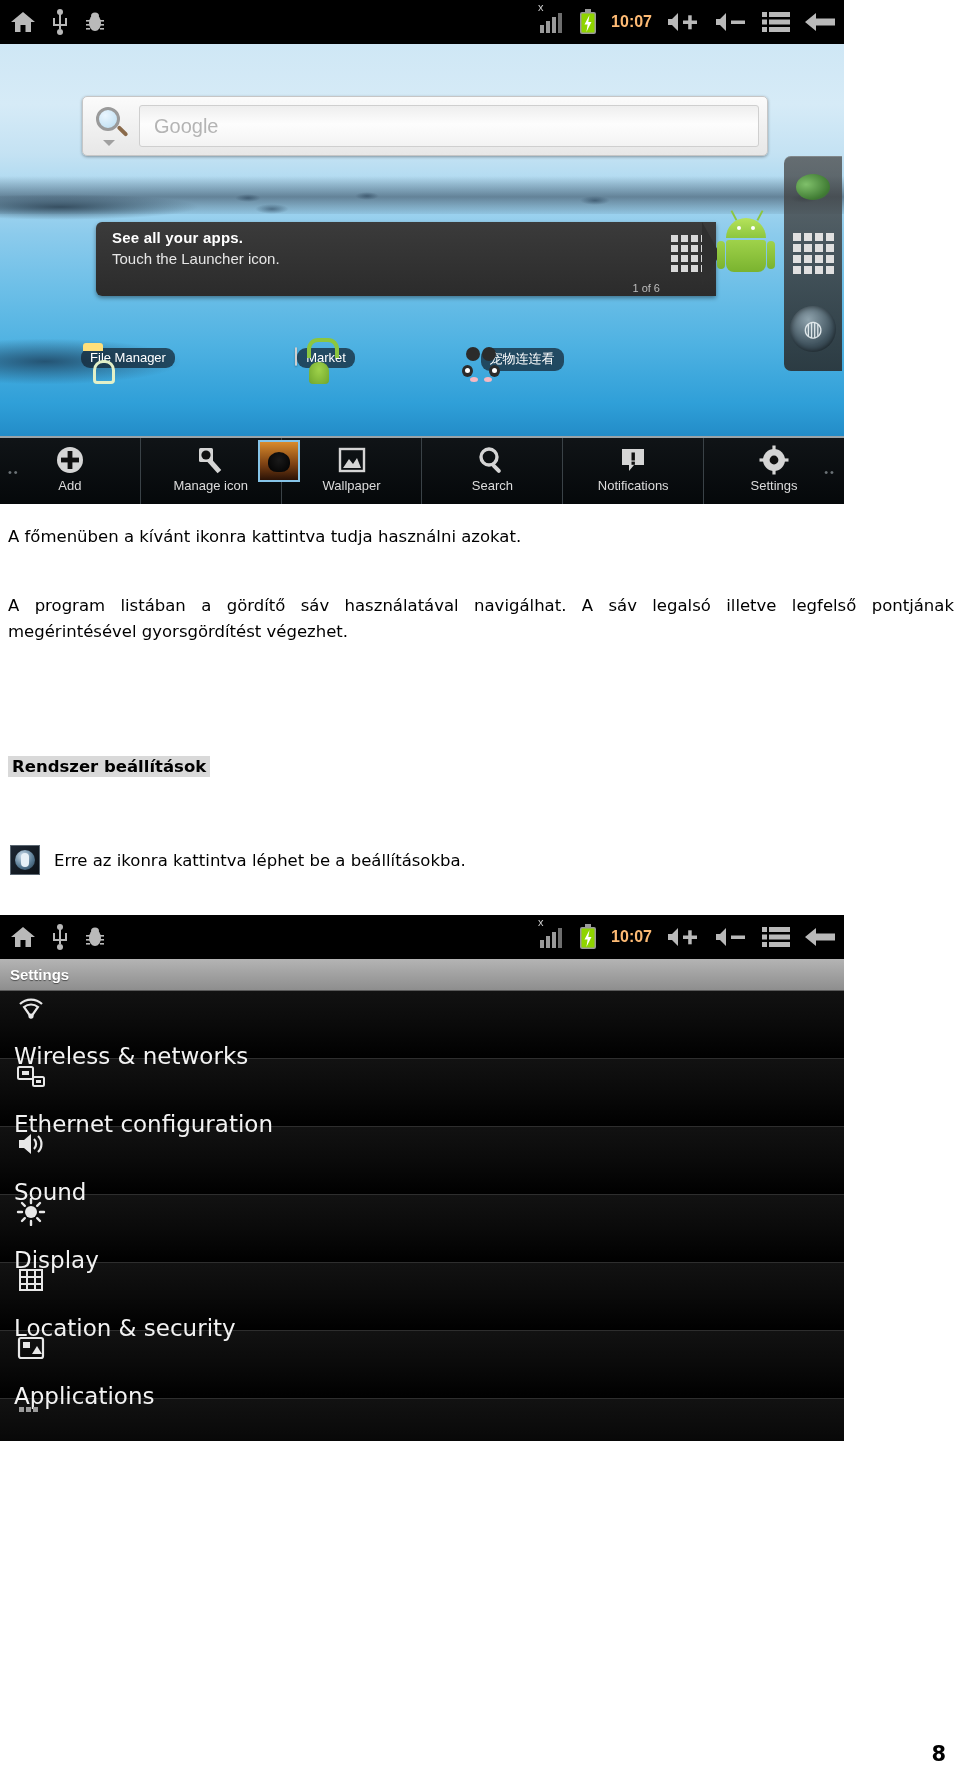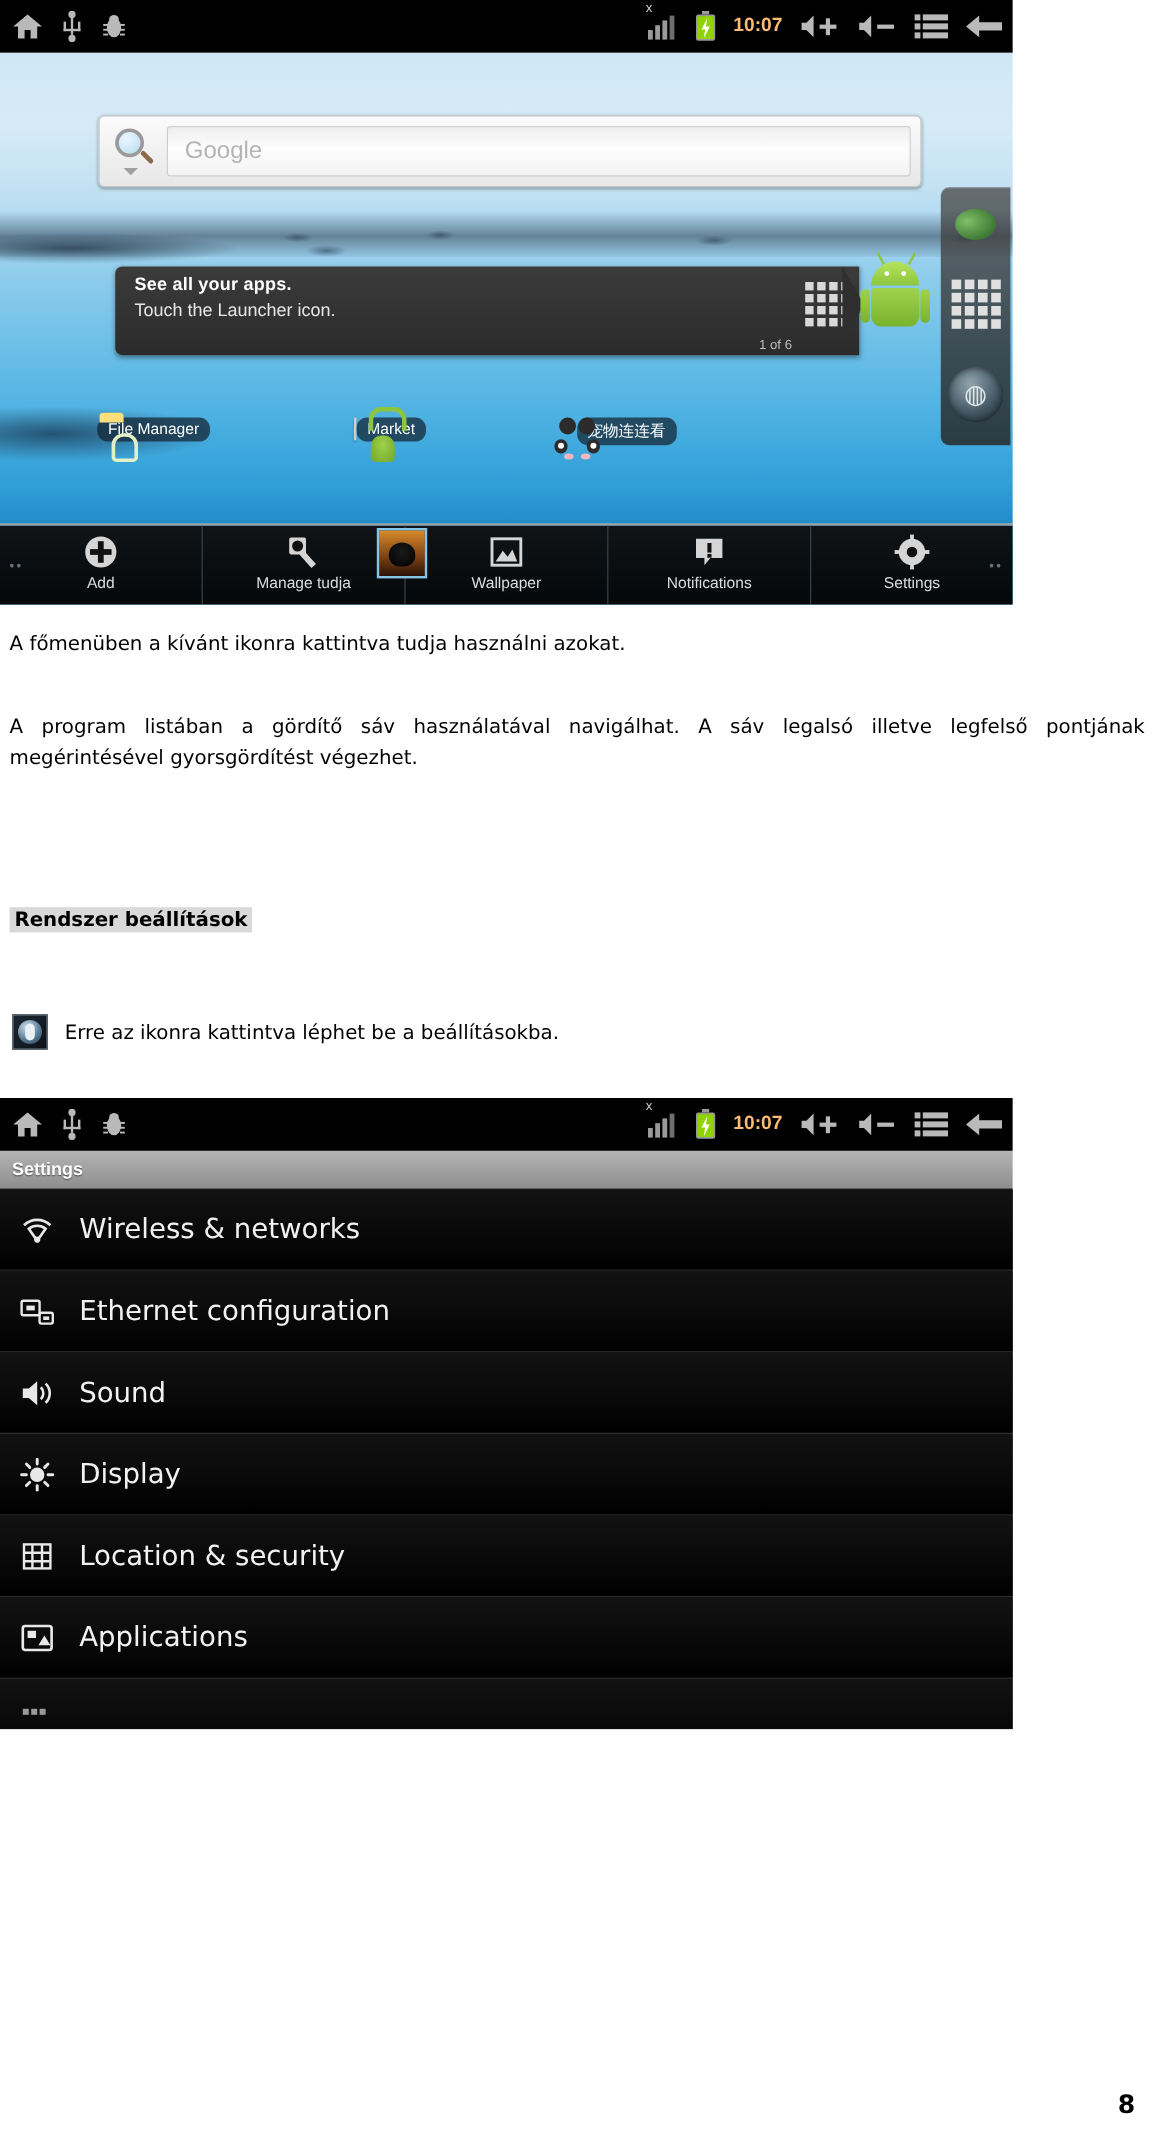--- a/index.html
+++ b/index.html
@@ -286,26 +286,27 @@
   #shot-settings { width:844px; }
   .set-title {
     height:32px; background:linear-gradient(to bottom,#b4b4b4,#8e8e8e);
     display:flex; align-items:center; padding-left:10px;
     color:#fff; font-size:15px; font-weight:bold;
     text-shadow:0 1px 1px rgba(0,0,0,.5);
     border-bottom:1px solid #5a5a5a;
   }
   .set-list { background:#000; }
   .set-row {
-    height:68px; display:flex; align-items:center; gap:18px;
+    height:68px; display:flex; align-items:flex-start; gap:18px;
     padding-left:14px;
     background:linear-gradient(to bottom,#121212 0%,#0a0a0a 50%,#000 100%);
     border-bottom:1px solid #2e2e2e;
     color:#f2f2f2; font-size:23px;
     font-family:"DejaVu Sans", sans-serif;
+    flex-direction:column;
   }
   .set-row .ri { width:34px; flex:0 0 34px; display:flex; align-items:center; justify-content:center; }
   .set-clip { height:42px; overflow:hidden; }
   .set-clip .set-row { border-bottom:none; }
 
   .pageno-doc {
     position:absolute; right:14px; bottom:8px;
     font-family:"DejaVu Sans", sans-serif; font-weight:bold; font-size:21px; color:#000;
   }
 </style>
@@ -507,31 +508,40 @@
         <span class="tb-label">Add</span>
       </div>
       <div class="tb-item">
         <span class="tb-ico">
           <svg width="30" height="30" viewBox="0 0 30 30">
             <rect x="3" y="3" width="14" height="14" rx="1.5" fill="#d5d5d5"></rect>
             <circle cx="10" cy="10" r="4.6" fill="#111"></circle>
             <rect x="13" y="15" width="5" height="15" transform="rotate(-42 15 18)" fill="#d5d5d5"></rect>
           </svg>
         </span>
-        <span class="tb-label">Manage tudja</span>
+        <span class="tb-label">Manage icon</span>
       </div>
       <div class="tb-item" style="position:relative;">
         <span class="wp-thumb"></span>
         <span class="tb-ico">
           <svg width="30" height="28" viewBox="0 0 30 28">
             <rect x="3" y="3" width="24" height="22" fill="none" stroke="#d5d5d5" stroke-width="2.4"></rect>
             <path d="M6 22 L12 13 L16 18 L20 12 L24 22 Z" fill="#d5d5d5"></path>
           </svg>
         </span>
         <span class="tb-label">Wallpaper</span>
+      </div>
+      <div class="tb-item">
+        <span class="tb-ico">
+          <svg width="30" height="30" viewBox="0 0 30 30">
+            <circle cx="12" cy="12" r="8" fill="none" stroke="#d5d5d5" stroke-width="3.4"></circle>
+            <rect x="17" y="18" width="4" height="11" rx="2" transform="rotate(-45 19 23)" fill="#d5d5d5"></rect>
+          </svg>
+        </span>
+        <span class="tb-label">Search</span>
       </div>
       <div class="tb-item">
         <span class="tb-ico">
           <svg width="30" height="28" viewBox="0 0 30 28">
             <path d="M4 3 L26 3 L26 19 L16 19 L11 25 L11 19 L4 19 Z" fill="#d5d5d5"></path>
             <rect x="13.5" y="6.5" width="3.4" height="8" fill="#111"></rect>
             <rect x="13.5" y="15.6" width="3.4" height="3.2" fill="#111"></rect>
           </svg>
         </span>
         <span class="tb-label">Notifications</span>

